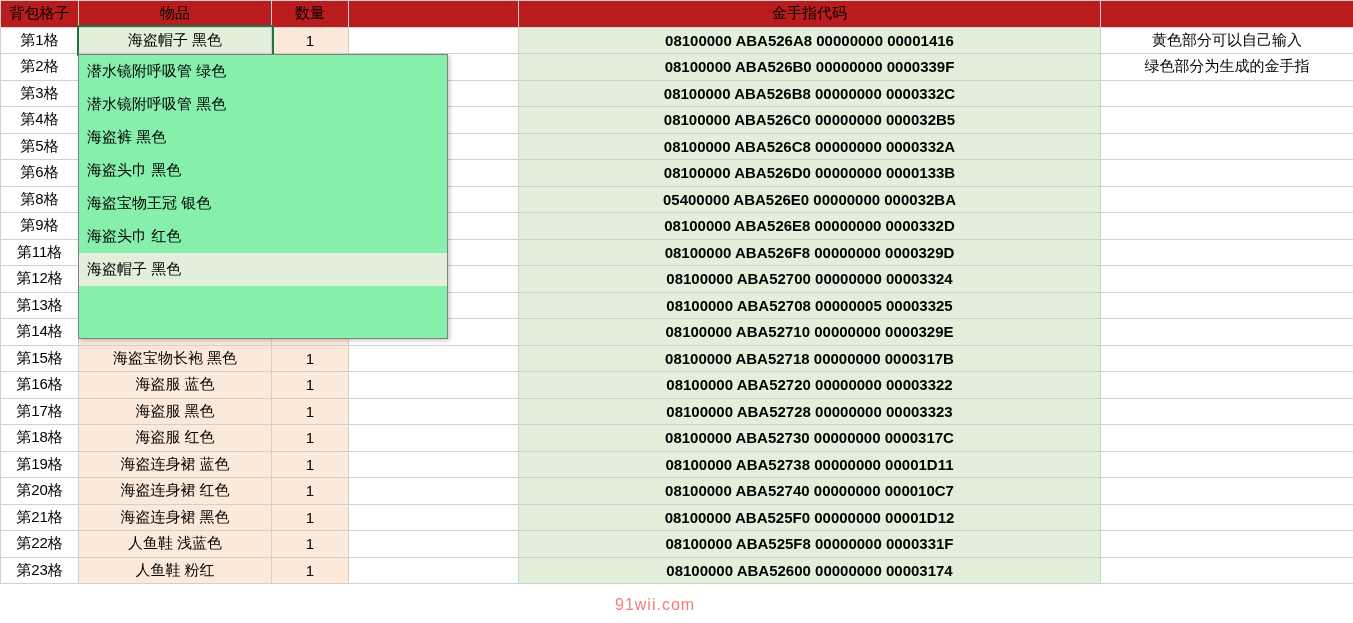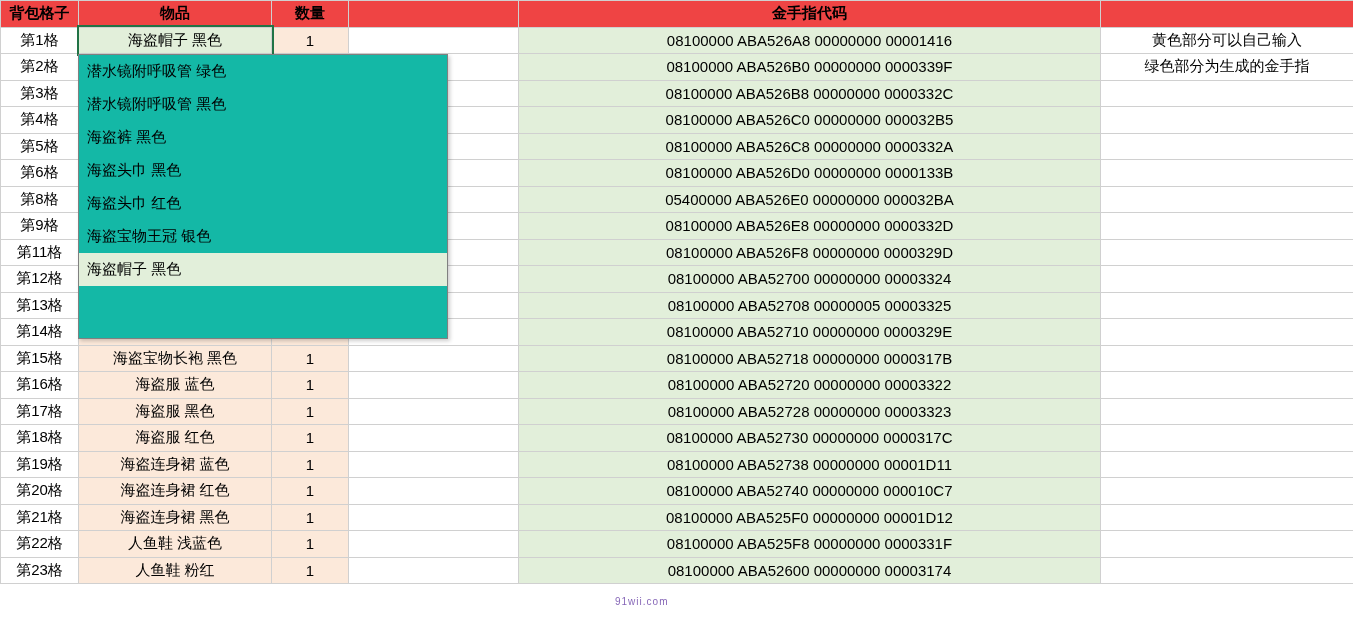--- a/index.html
+++ b/index.html
@@ -21,46 +21,46 @@
   th, td {
     border: 1px solid #d0d0d0;
     height: 26.5px;
     padding: 0 4px;
     text-align: center;
     overflow: hidden;
     white-space: nowrap;
     font-weight: normal;
   }
   th {
-    font-weight: bold;
-    background: #ef4444;
+    font-weight: normal;
+    background: #b91c1c;
   }
   .col-slot { width: 78px; background: #fff; }
   .col-item { width: 193px; }
   .col-qty { width: 77px; }
   .col-gap { width: 170px; background: #fff; }
   .col-code { width: 582px; }
   .col-note { width: 253px; background: #fff; }
   
   .yellow { background: #fce9da; }
-  .green { background: #e2efda; }
+  .green { background: #e2efda; font-weight: bold; }
   
   .selected-cell {
     outline: 2px solid #217346;
     background: #e2efda;
     position: relative;
   }
   
   .dropdown {
     position: absolute;
     left: 78px;
     top: 54px;
     width: 370px;
     height: 285px;
-    background: #14b8a6;
+    background: #86efac;
     border: 1px solid #808080;
     box-shadow: 2px 2px 4px rgba(0,0,0,0.2);
     z-index: 10;
     overflow: hidden;
   }
   .dropdown-inner {
     height: 100%;
     overflow-y: auto;
   }
   .dropdown-inner::-webkit-scrollbar { width: 16px; }
@@ -71,22 +71,22 @@
     text-align: left;
     cursor: pointer;
     font-size: 15px;
   }
   .dd-item.highlight { background: #e2efda; }
   
   .watermark {
     position: absolute;
     left: 615px;
     top: 596px;
-    color: #4c1d95;
-    font-size: 10px;
+    color: #ef4444;
+    font-size: 16px;
     letter-spacing: 1px;
     z-index: 5;
     opacity: 0.7;
   }
 </style>
 </head>
 <body>
 
 <table>
   <colgroup>
@@ -278,19 +278,19 @@
       </tr>
     </tbody>
 </table>
 
 <div class="dropdown">
   <div class="dropdown-inner" id="dd-inner">
       <div class="dd-item">潜水镜附呼吸管 绿色</div>
       <div class="dd-item">潜水镜附呼吸管 黑色</div>
       <div class="dd-item">海盗裤 黑色</div>
       <div class="dd-item">海盗头巾 黑色</div>
+      <div class="dd-item">海盗宝物王冠 银色</div>
       <div class="dd-item">海盗头巾 红色</div>
-      <div class="dd-item">海盗宝物王冠 银色</div>
       <div class="dd-item highlight">海盗帽子 黑色</div>
     </div>
 </div>
 
 <div class="watermark">91wii.com</div>
 
 </body></html>

